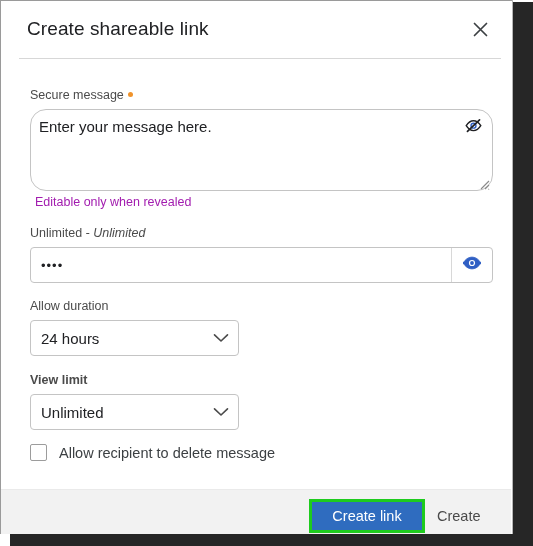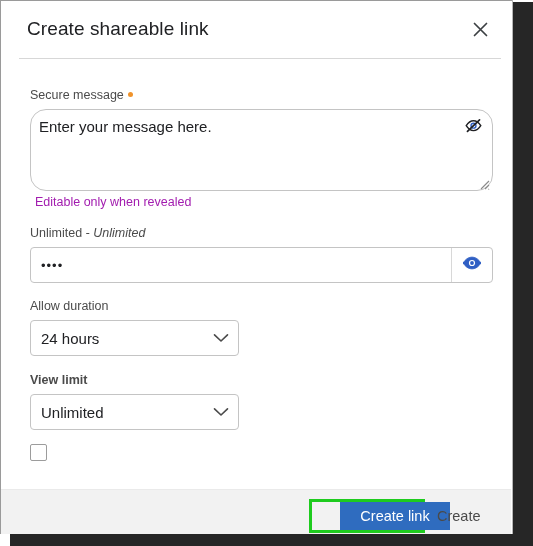--- a/index.html
+++ b/index.html
@@ -302,21 +302,20 @@
     height: 28px;
     background: #2f6cbf;
     color: #ffffff;
     font-size: 14.5px;
     font-family: "Liberation Sans", sans-serif;
     display: flex;
     align-items: center;
     justify-content: center;
     cursor: pointer;
     border: none;
-    margin-left: 28px;
   }
   #cancel-button {
     position: absolute;
     left: 436px;
     top: 501px;
     height: 28px;
     display: flex;
     align-items: center;
     font-size: 14.5px;
     color: #4a4a4a;
@@ -413,20 +412,21 @@
         <span class="select-value">Unlimited</span>
         <span class="select-chevron">
           <svg width="16" height="10" viewBox="0 0 16 10" aria-hidden="true">
             <path d="M1.5 1.8 L8 8 L14.5 1.8" fill="none" stroke="#4a4a4a" stroke-width="1.6" stroke-linecap="round" stroke-linejoin="round"></path>
           </svg>
         </span>
       </div>
 
       <div id="allow-delete-row">
         <div id="allow-delete-checkbox"></div>
+        <span id="allow-delete-label">Allow recipient to delete message</span>
       </div>
 
     </div>
 
     <div id="dialog-footer"></div>
 
     <div id="create-link-highlight"></div>
 
     <div id="create-link-button">Create link</div>
 

